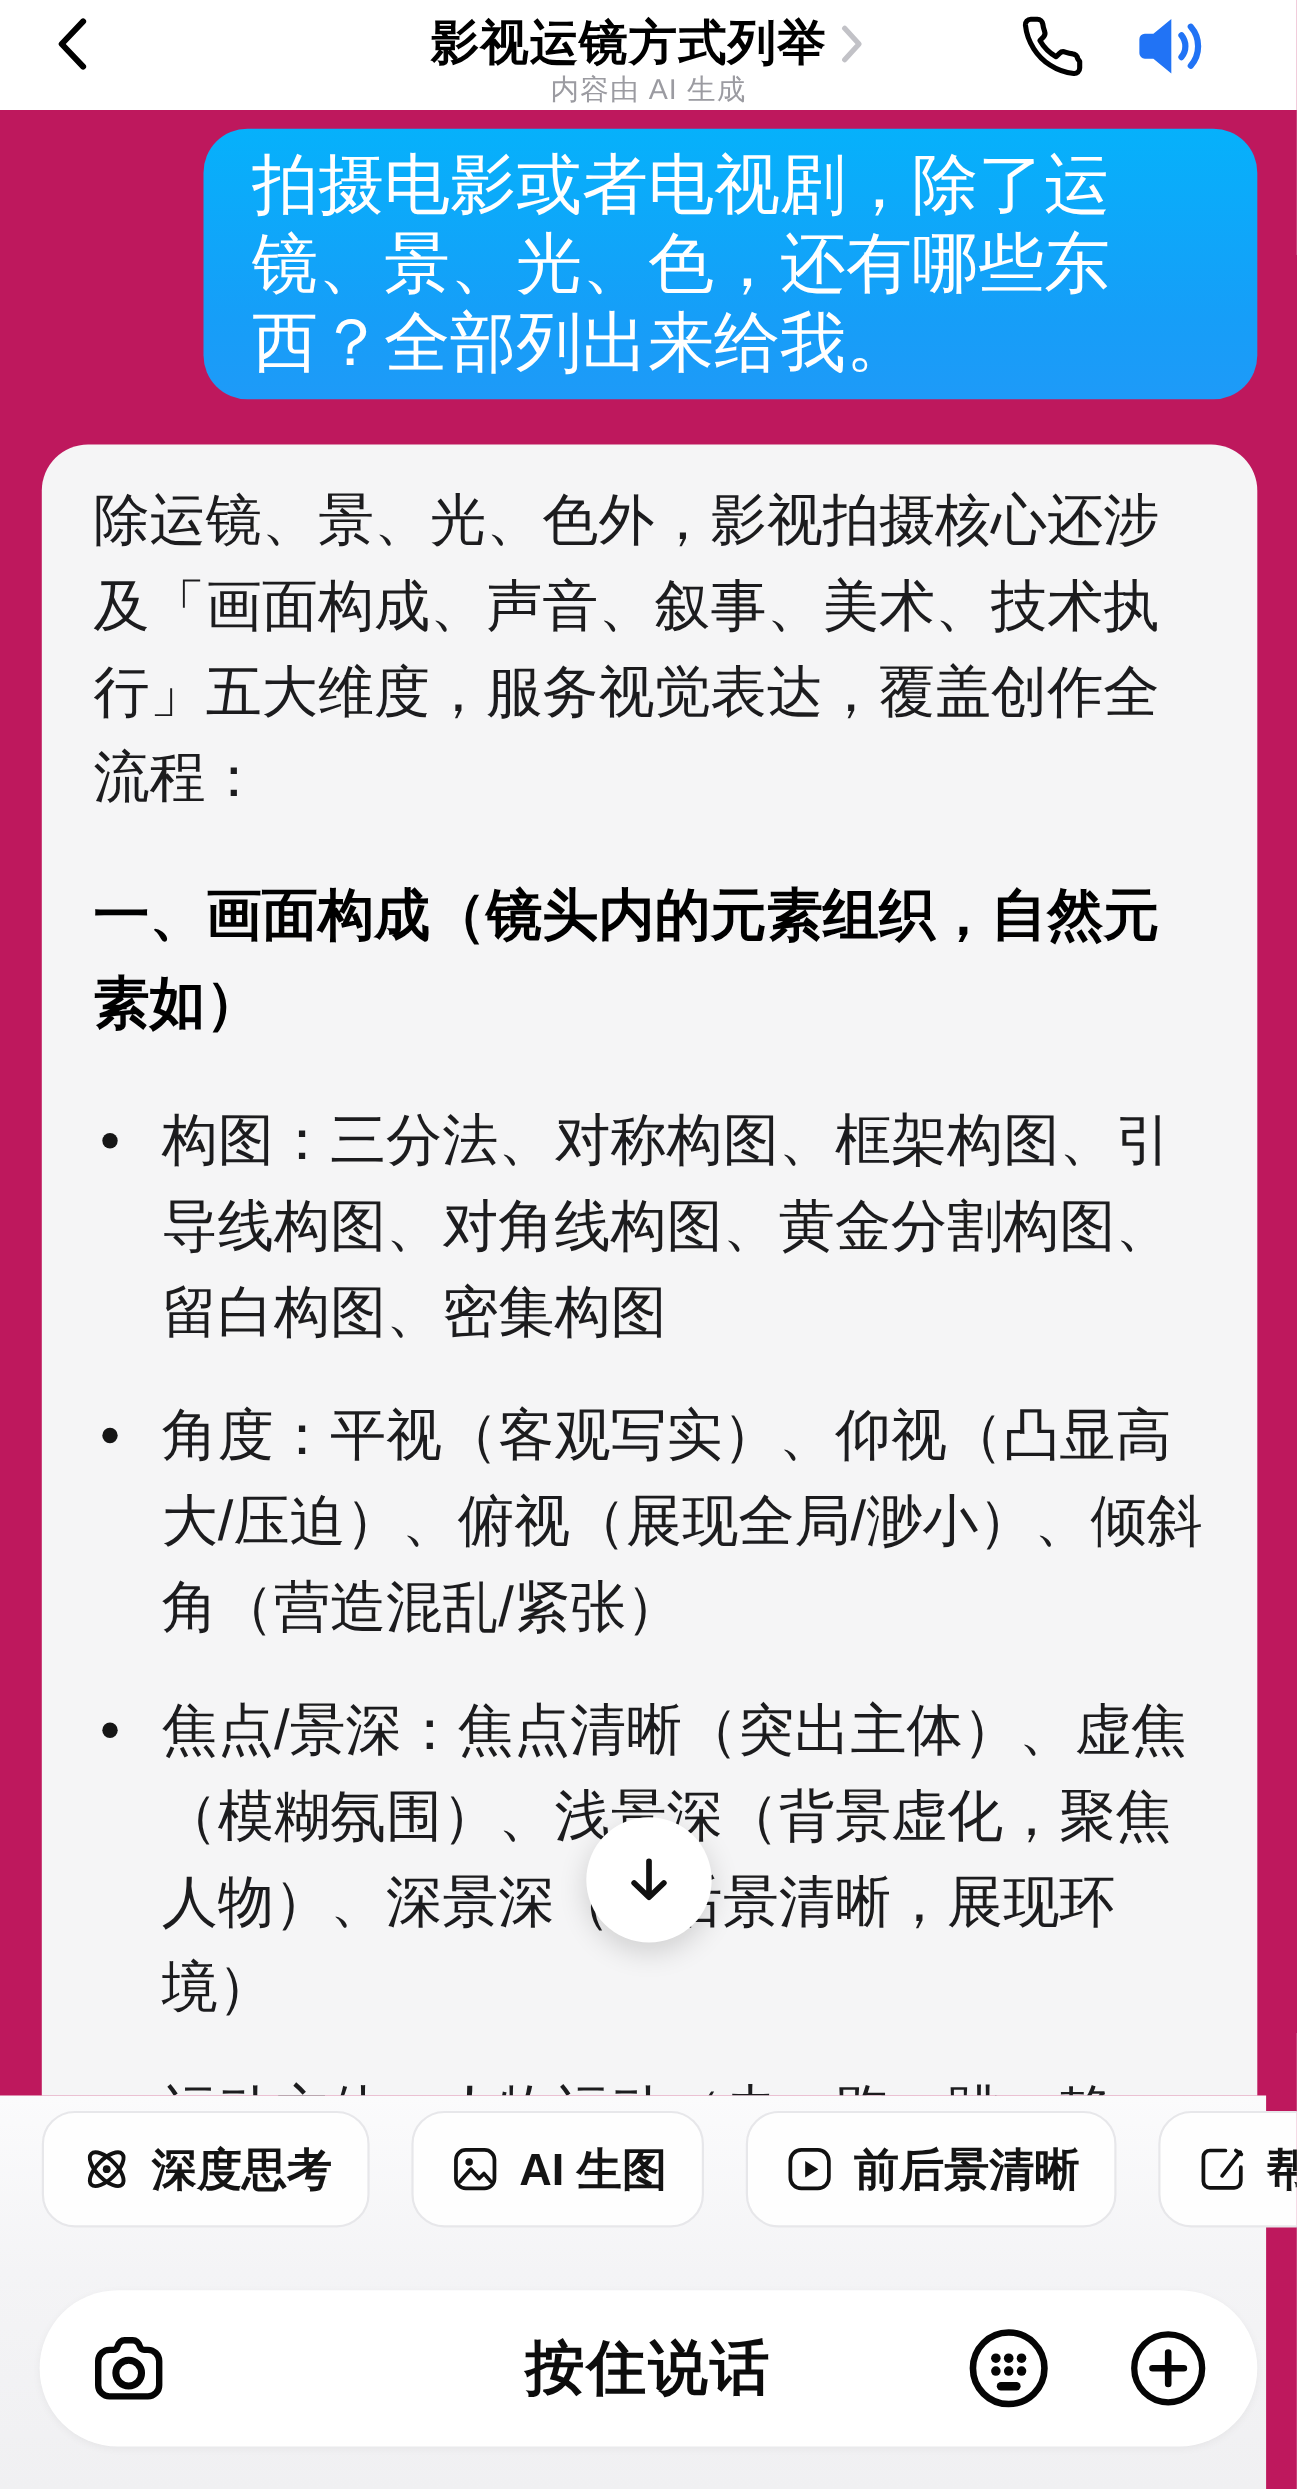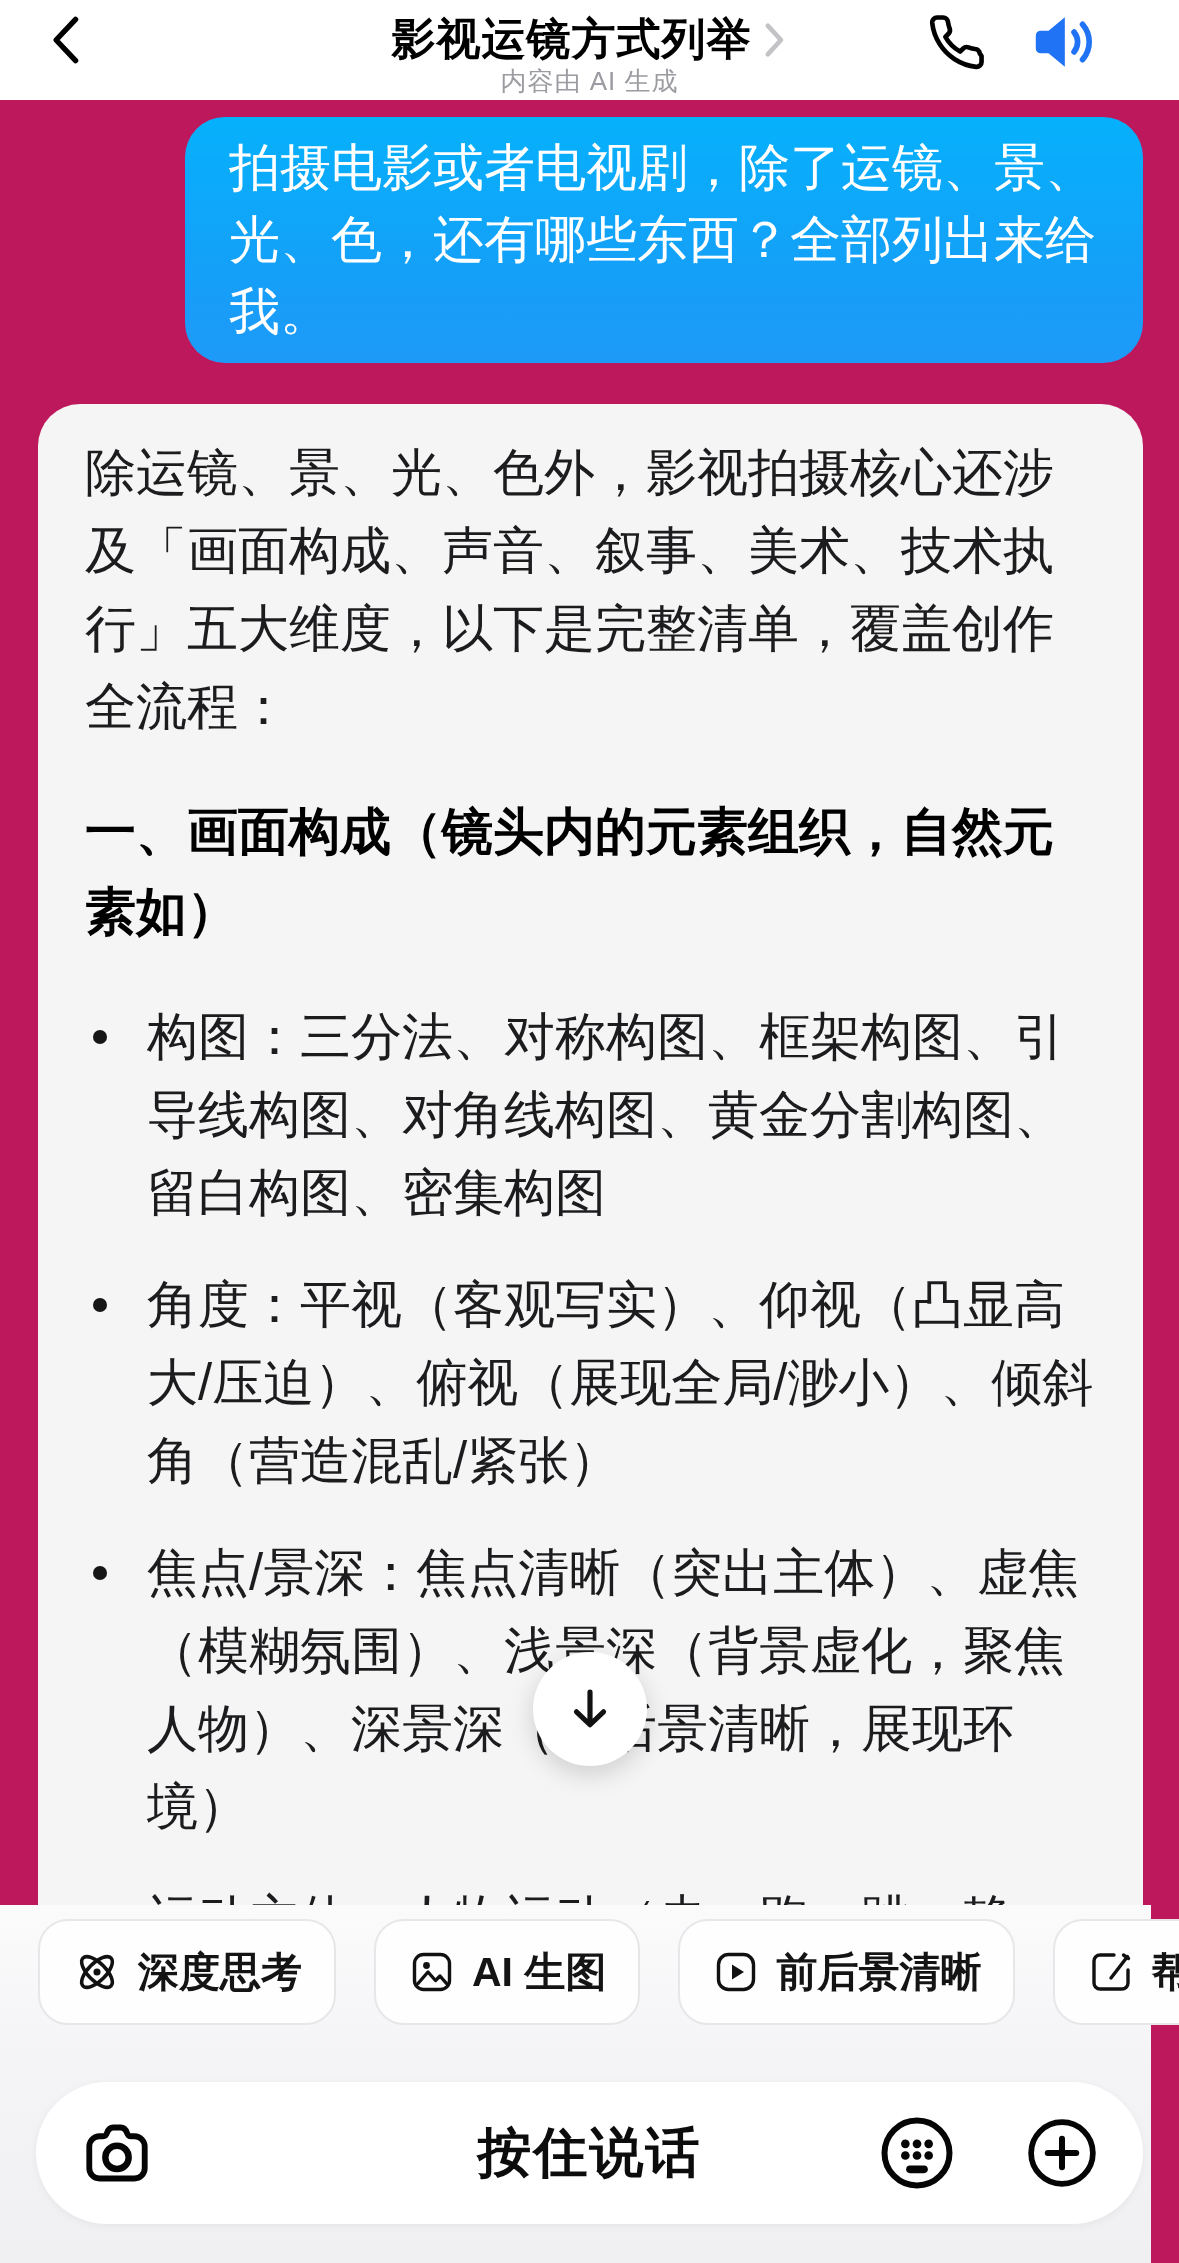--- a/index.html
+++ b/index.html
@@ -16,21 +16,21 @@
   .title { font-size:44px; font-weight:700; color:#000; letter-spacing:1px; }
   .subtitle { position:absolute; left:0; right:0; top:64px; text-align:center; font-size:26px; color:#9b9ba1; letter-spacing:1px; }
   .hdr-icon-phone { position:absolute; left:922px; top:6px; width:70px; height:70px; display:flex; align-items:center; justify-content:center; }
   .hdr-icon-speaker { position:absolute; left:1024px; top:4px; width:76px; height:76px; display:flex; align-items:center; justify-content:center; }
   
   .chat { position:absolute; top:100px; left:0; width:1179px; height:1805px; overflow:hidden; }
   .user-bubble {
     margin:17px 36px 0 auto; width:958px;
     background:linear-gradient(180deg,#06b1fb 0%,#169ef8 70%,#1e9af8 100%);
     border-radius:40px; padding:15px 44px; color:#ffffff;
-    font-size:51px; line-height:72px; letter-spacing:0px;
+    font-size:60px; line-height:72px; letter-spacing:0px;
   }
   .ai-bubble {
     margin:41px 36px 0 38px; width:1105px;
     background:#f5f5f6; border-radius:42px;
     padding:30px 47px 120px 47px;
     font-size:51px; line-height:78px; color:#1c1c1e;
   }
   .ai-heading { margin-top:46px; font-weight:700; line-height:80px; color:#000; }
   .ai-list { margin-top:46px; list-style:none; }
   .ai-list li { position:relative; padding-left:62px; margin-top:34px; }
@@ -104,21 +104,21 @@
     </div>
   </div>
 
   <div class="chat">
 
     <div class="user-bubble">
       <span>拍摄电影或者电视剧，除了运镜、景、光、色，还有哪些东西？全部列出来给我。</span>
     </div>
 
     <div class="ai-bubble">
-      <div>除运镜、景、光、色外，影视拍摄核心还涉及「画面构成、声音、叙事、美术、技术执行」五大维度，以下是完整清单，覆盖创作全流程：</div>
+      <div>除运镜、景、光、色外，影视拍摄核心还涉及「画面构成、声音、叙事、美术、技术执行」五大维度，服务视觉表达，覆盖创作全流程：</div>
       <div class="ai-heading">一、画面构成（镜头内的元素组织，自然元素如）</div>
       <ul class="ai-list">
         <li>
           <span class="bullet-dot"></span>
           <span>构图：三分法、对称构图、框架构图、引导线构图、对角线构图、黄金分割构图、留白构图、密集构图</span>
         </li>
         <li>
           <span class="bullet-dot"></span>
           <span>角度：平视（客观写实）、仰视（凸显高大/压迫）、俯视（展现全局/渺小）、倾斜角（营造混乱/紧张）</span>
         </li>

